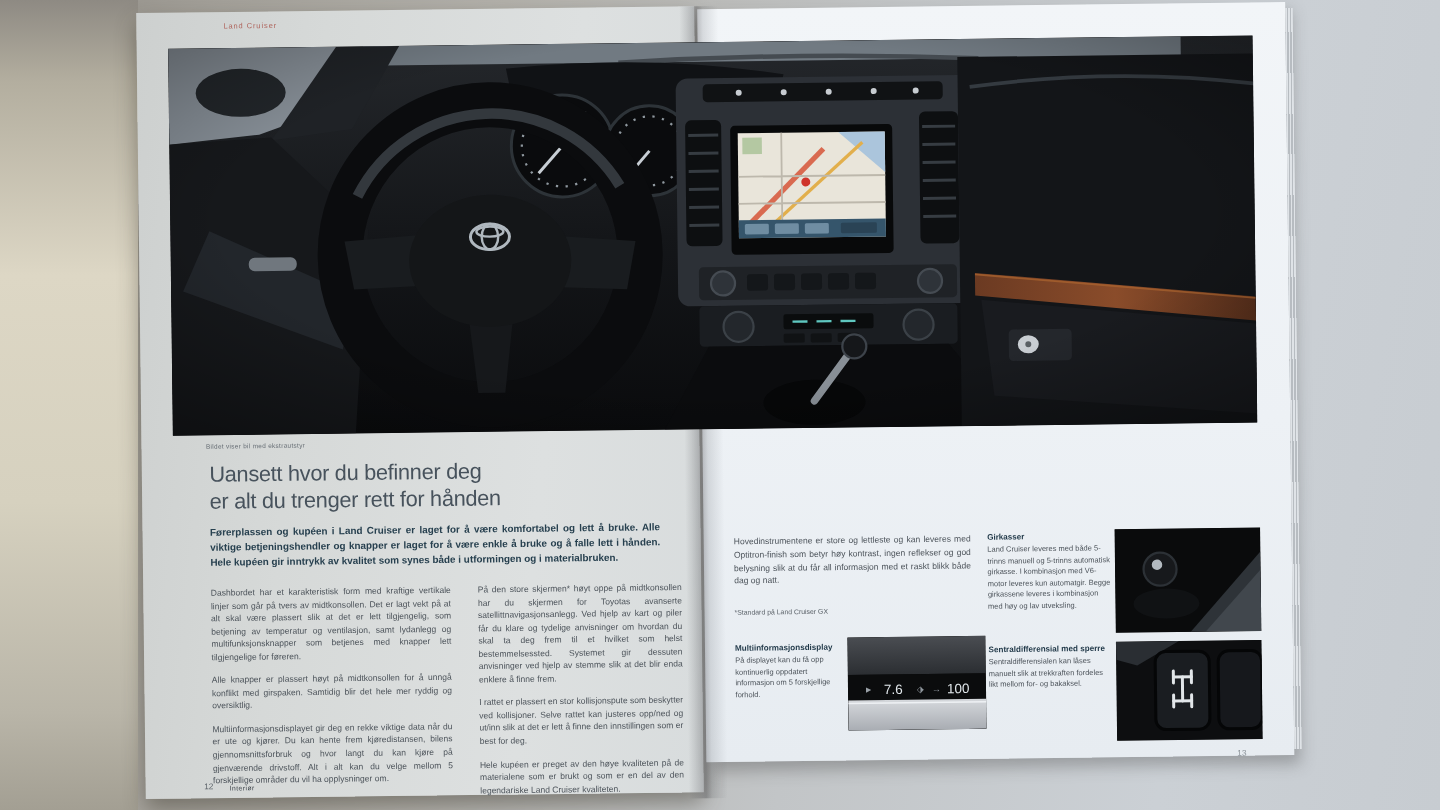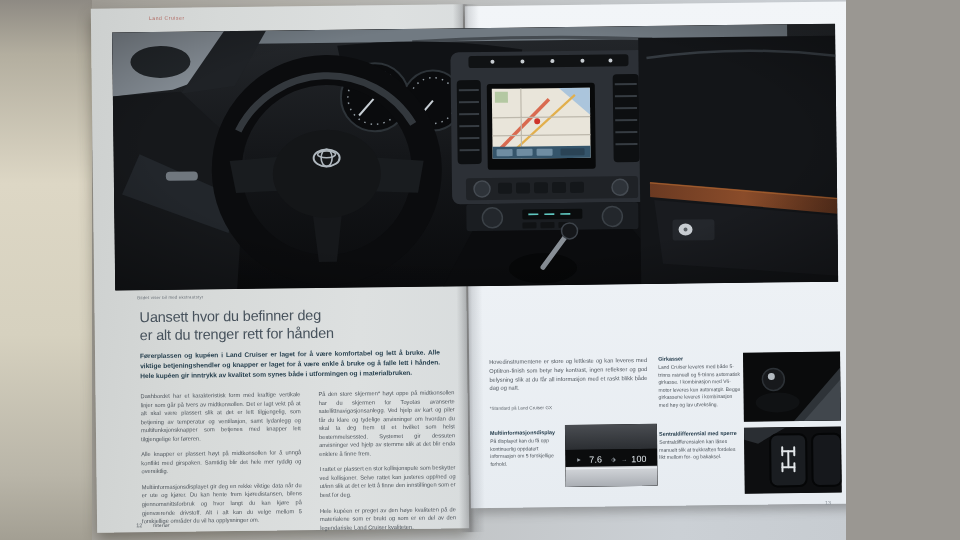--- a/index.html
+++ b/index.html
@@ -1,16 +1,16 @@
 <!DOCTYPE html>
 <html><head>
 <meta charset="utf-8">
 <style>
   html,body{margin:0;padding:0;background:#9a9792;}
-  #stage{position:relative;width:846px;height:540px;overflow:hidden;
+  #stage{position:relative;width:960px;height:540px;overflow:hidden;
     font-family:"Liberation Sans",sans-serif;
     background:linear-gradient(100deg,#8f8b84 0%,#a3a099 14%,#b3b1ab 32%,#c2c5c7 58%,#cbd0d5 82%,#c7ccd1 100%);}
   .desk-left{position:absolute;left:0;top:0;width:92px;height:540px;
     background:linear-gradient(180deg,#8e8a83 0%,#b3ae9f 10%,#ddd7c5 34%,#d6d1bf 62%,#b9b5a8 88%,#a39f93 100%);}
   .spread{position:absolute;left:90px;top:4px;width:782px;height:530px;transform:rotate(-0.7deg);}
   .page{position:absolute;top:0;}
   .page.left{left:4px;width:372px;height:524px;
     background:linear-gradient(96deg,#cdd0cf 0%,#d6d9d8 30%,#dde0e0 70%,#d8dcdd 100%);
     box-shadow:0 7px 14px rgba(55,50,40,.45);}
   .page.right{left:378px;width:392px;height:502px;top:2px;

